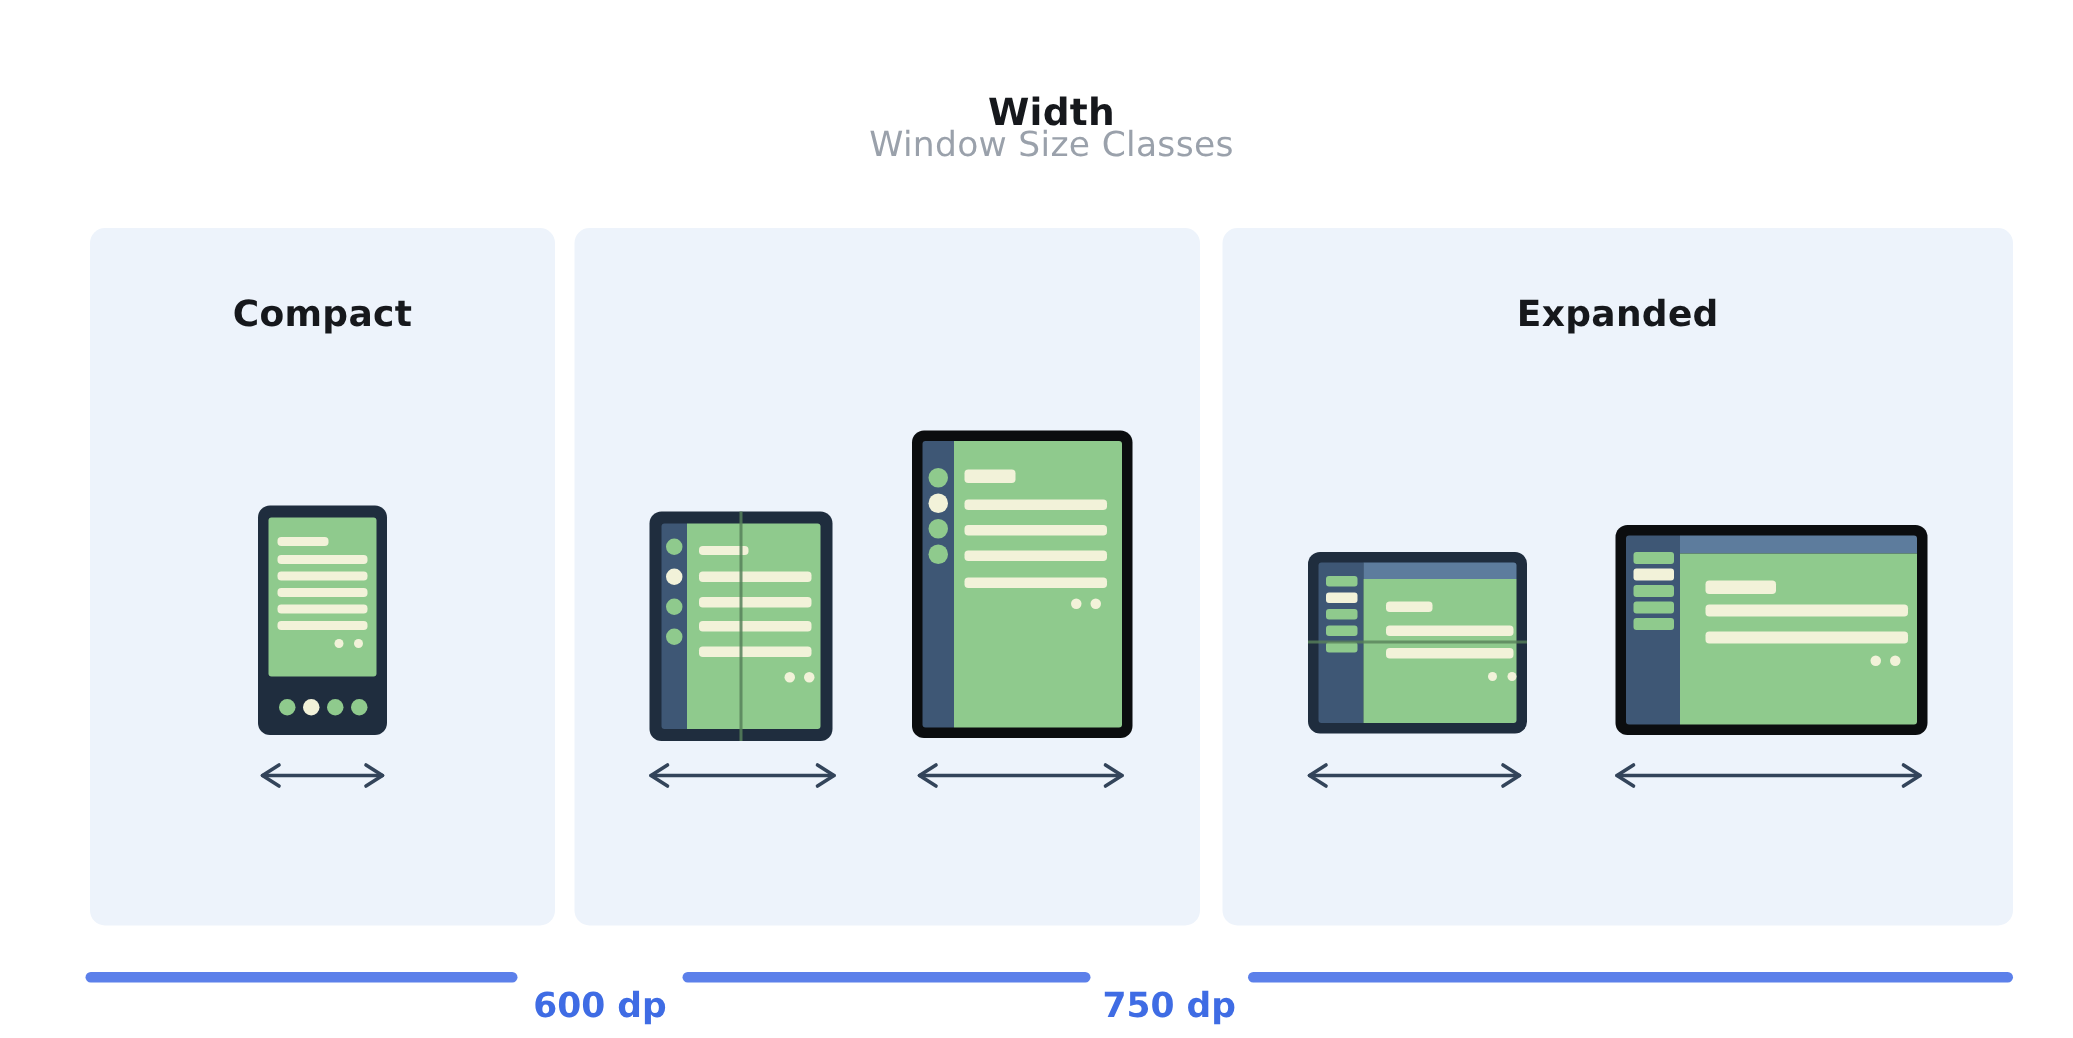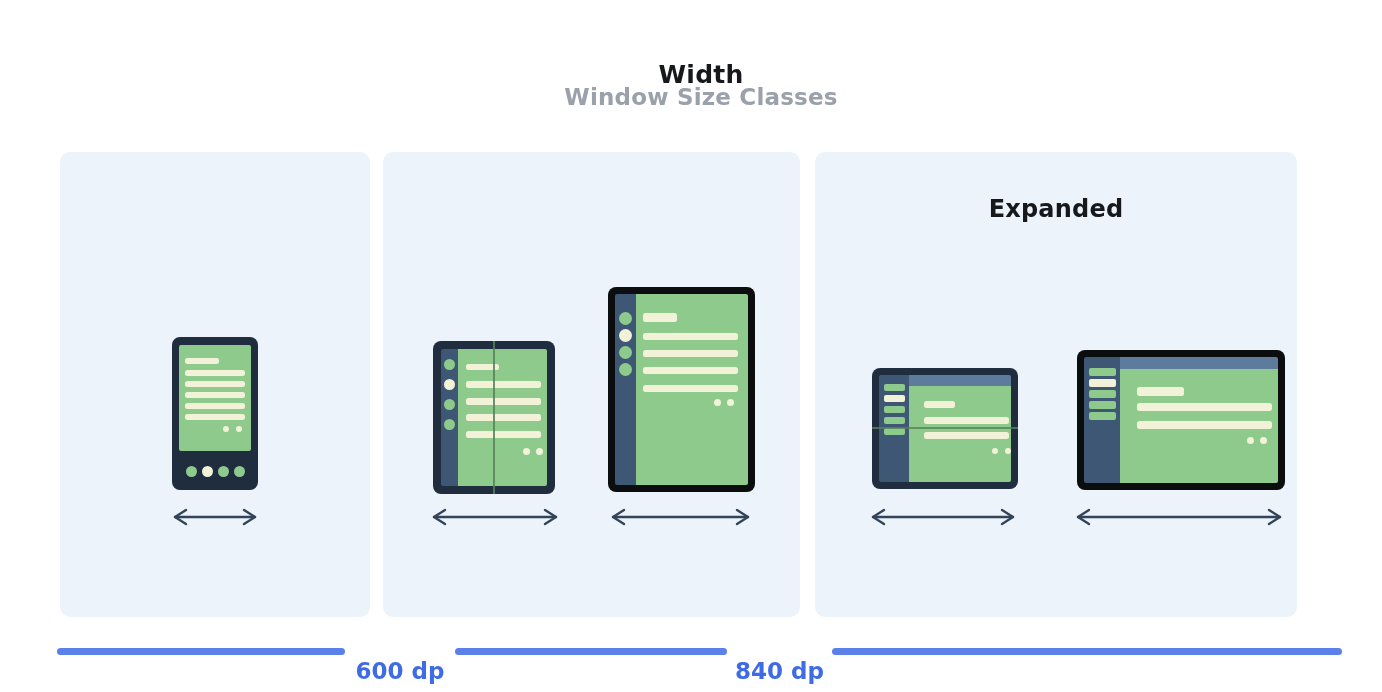--- a/index.html
+++ b/index.html
@@ -10,26 +10,26 @@
   }
   *{margin:0;padding:0;box-sizing:border-box;}
   html,body{width:1382px;height:692px;}
   body{position:relative;background:#ffffff;overflow:hidden;
        font-family:"DejaVu Sans","Liberation Sans",sans-serif;}
 
   .header{position:absolute;left:60px;top:0;width:1282px;text-align:center;}
   .title{position:absolute;left:0;top:60px;width:100%;
          font-size:25px;font-weight:800;color:var(--title);letter-spacing:.2px;}
   .subtitle{position:absolute;left:0;top:84px;width:100%;
-         font-size:23px;font-weight:700;color:var(--subtitle);letter-spacing:.2px;}
+         font-size:23px;font-weight:400;color:var(--subtitle);letter-spacing:.2px;}
 
   .panel{position:absolute;top:152px;height:465px;background:var(--panel);border-radius:10px;}
   .panel-compact{left:60px;width:310px;}
   .panel-medium{left:383px;width:417px;}
-  .panel-expanded{left:815px;width:482px;padding-left:39px;}
+  .panel-expanded{left:815px;width:527px;padding-left:39px;}
   .panel-label{position:absolute;left:0;top:43px;width:100%;text-align:center;
                font-size:24px;font-weight:800;color:var(--title);letter-spacing:.2px;}
 
   .device{position:absolute;border-radius:8px;}
   .screen{position:absolute;background:var(--green);}
   .rail{position:absolute;background:var(--slate);display:flex;flex-direction:column;align-items:center;}
   .circle{border-radius:50%;background:var(--green);flex:0 0 auto;}
   .circle.cream{background:var(--cream);}
   .bar{background:var(--green);border-radius:2px;flex:0 0 auto;}
   .bar.cream{background:var(--cream);}
@@ -82,20 +82,21 @@
 </style>
 </head>
 <body>
 
 <div class="header">
   <div class="title">Width</div>
   <div class="subtitle">Window Size Classes</div>
 </div>
 
 <div class="panel panel-compact">
+  <div class="panel-label">Compact</div>
 
   <div class="device phone">
     <div class="screen">
       <div class="tline" style="left:6px;top:13px;width:34px;height:6px;"></div>
       <div class="tline" style="left:6px;top:25px;width:60px;height:6px;"></div>
       <div class="tline" style="left:6px;top:36px;width:60px;height:6px;"></div>
       <div class="tline" style="left:6px;top:47px;width:60px;height:6px;"></div>
       <div class="tline" style="left:6px;top:58px;width:60px;height:6px;"></div>
       <div class="tline" style="left:6px;top:69px;width:60px;height:6px;"></div>
       <div class="dot" style="left:44px;top:81px;width:6px;height:6px;"></div>
@@ -225,14 +226,14 @@
       <path d="M5 11 H207"></path>
         <path d="M16 4 L5 11 L16 18"></path>
         <path d="M196 4 L207 11 L196 18"></path>
     </svg>
   </div>
 </div>
 
 <div class="scale-seg" style="left:57px;width:288px;"></div>
 <div class="scale-label" style="left:345px;width:110px;">600 dp</div>
 <div class="scale-seg" style="left:455px;width:272px;"></div>
-<div class="scale-label" style="left:727px;width:105px;">840 dp</div>
+<div class="scale-label" style="left:727px;width:105px;">750 dp</div>
 <div class="scale-seg" style="left:832px;width:510px;"></div>
 
 </body></html>

